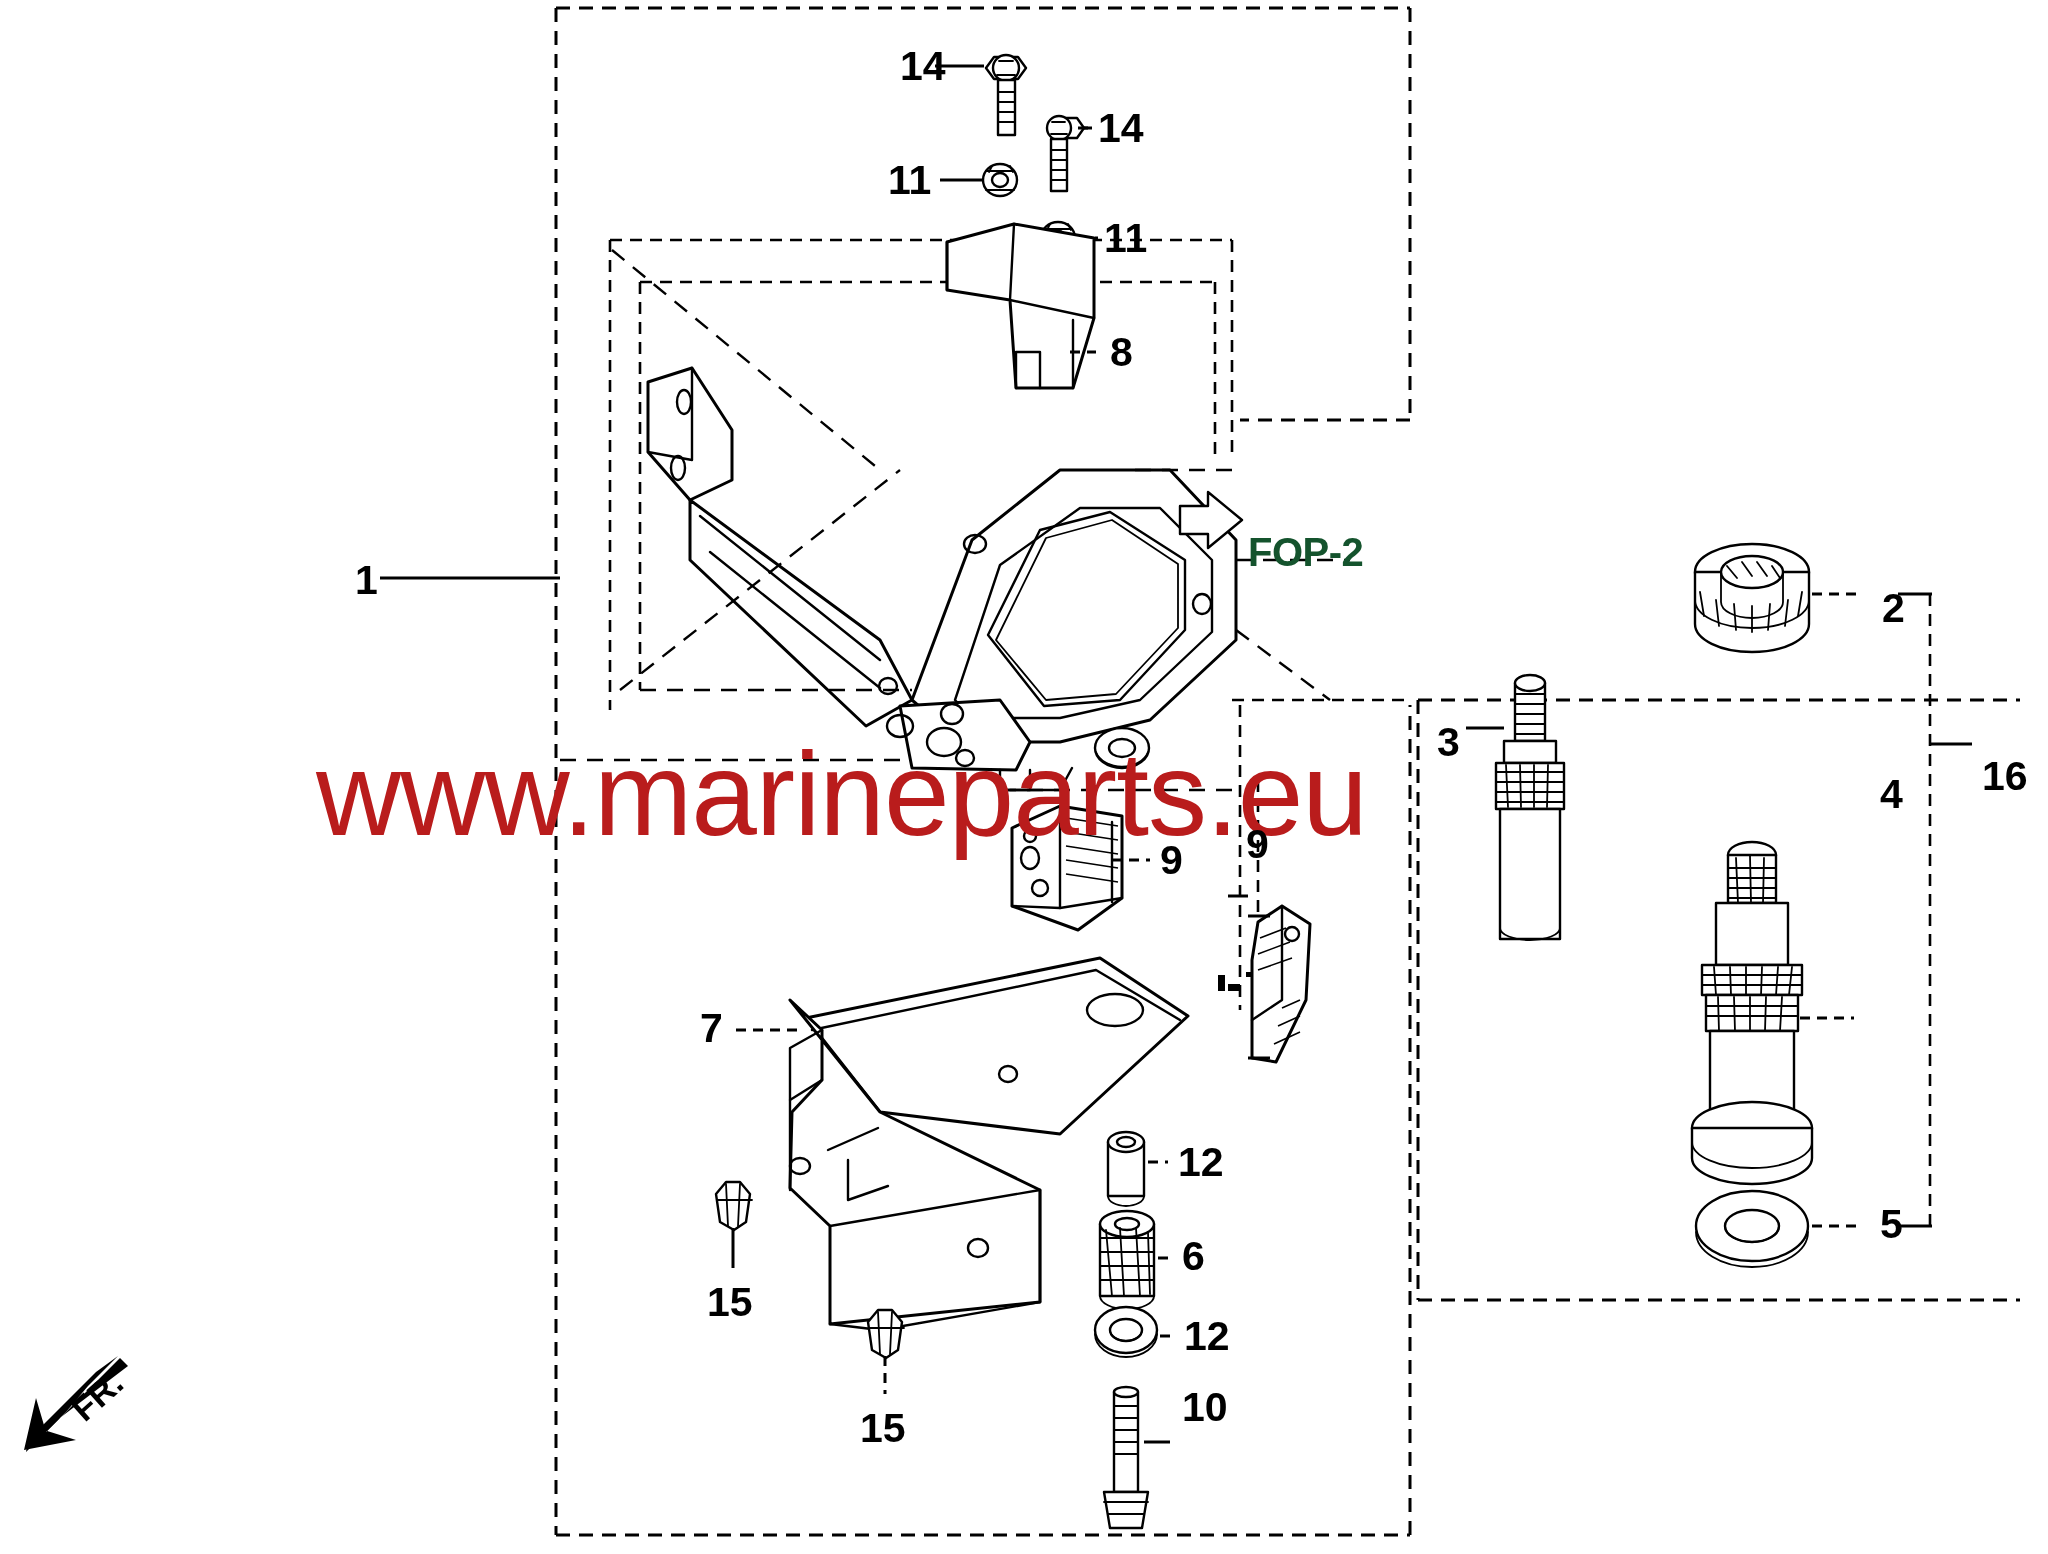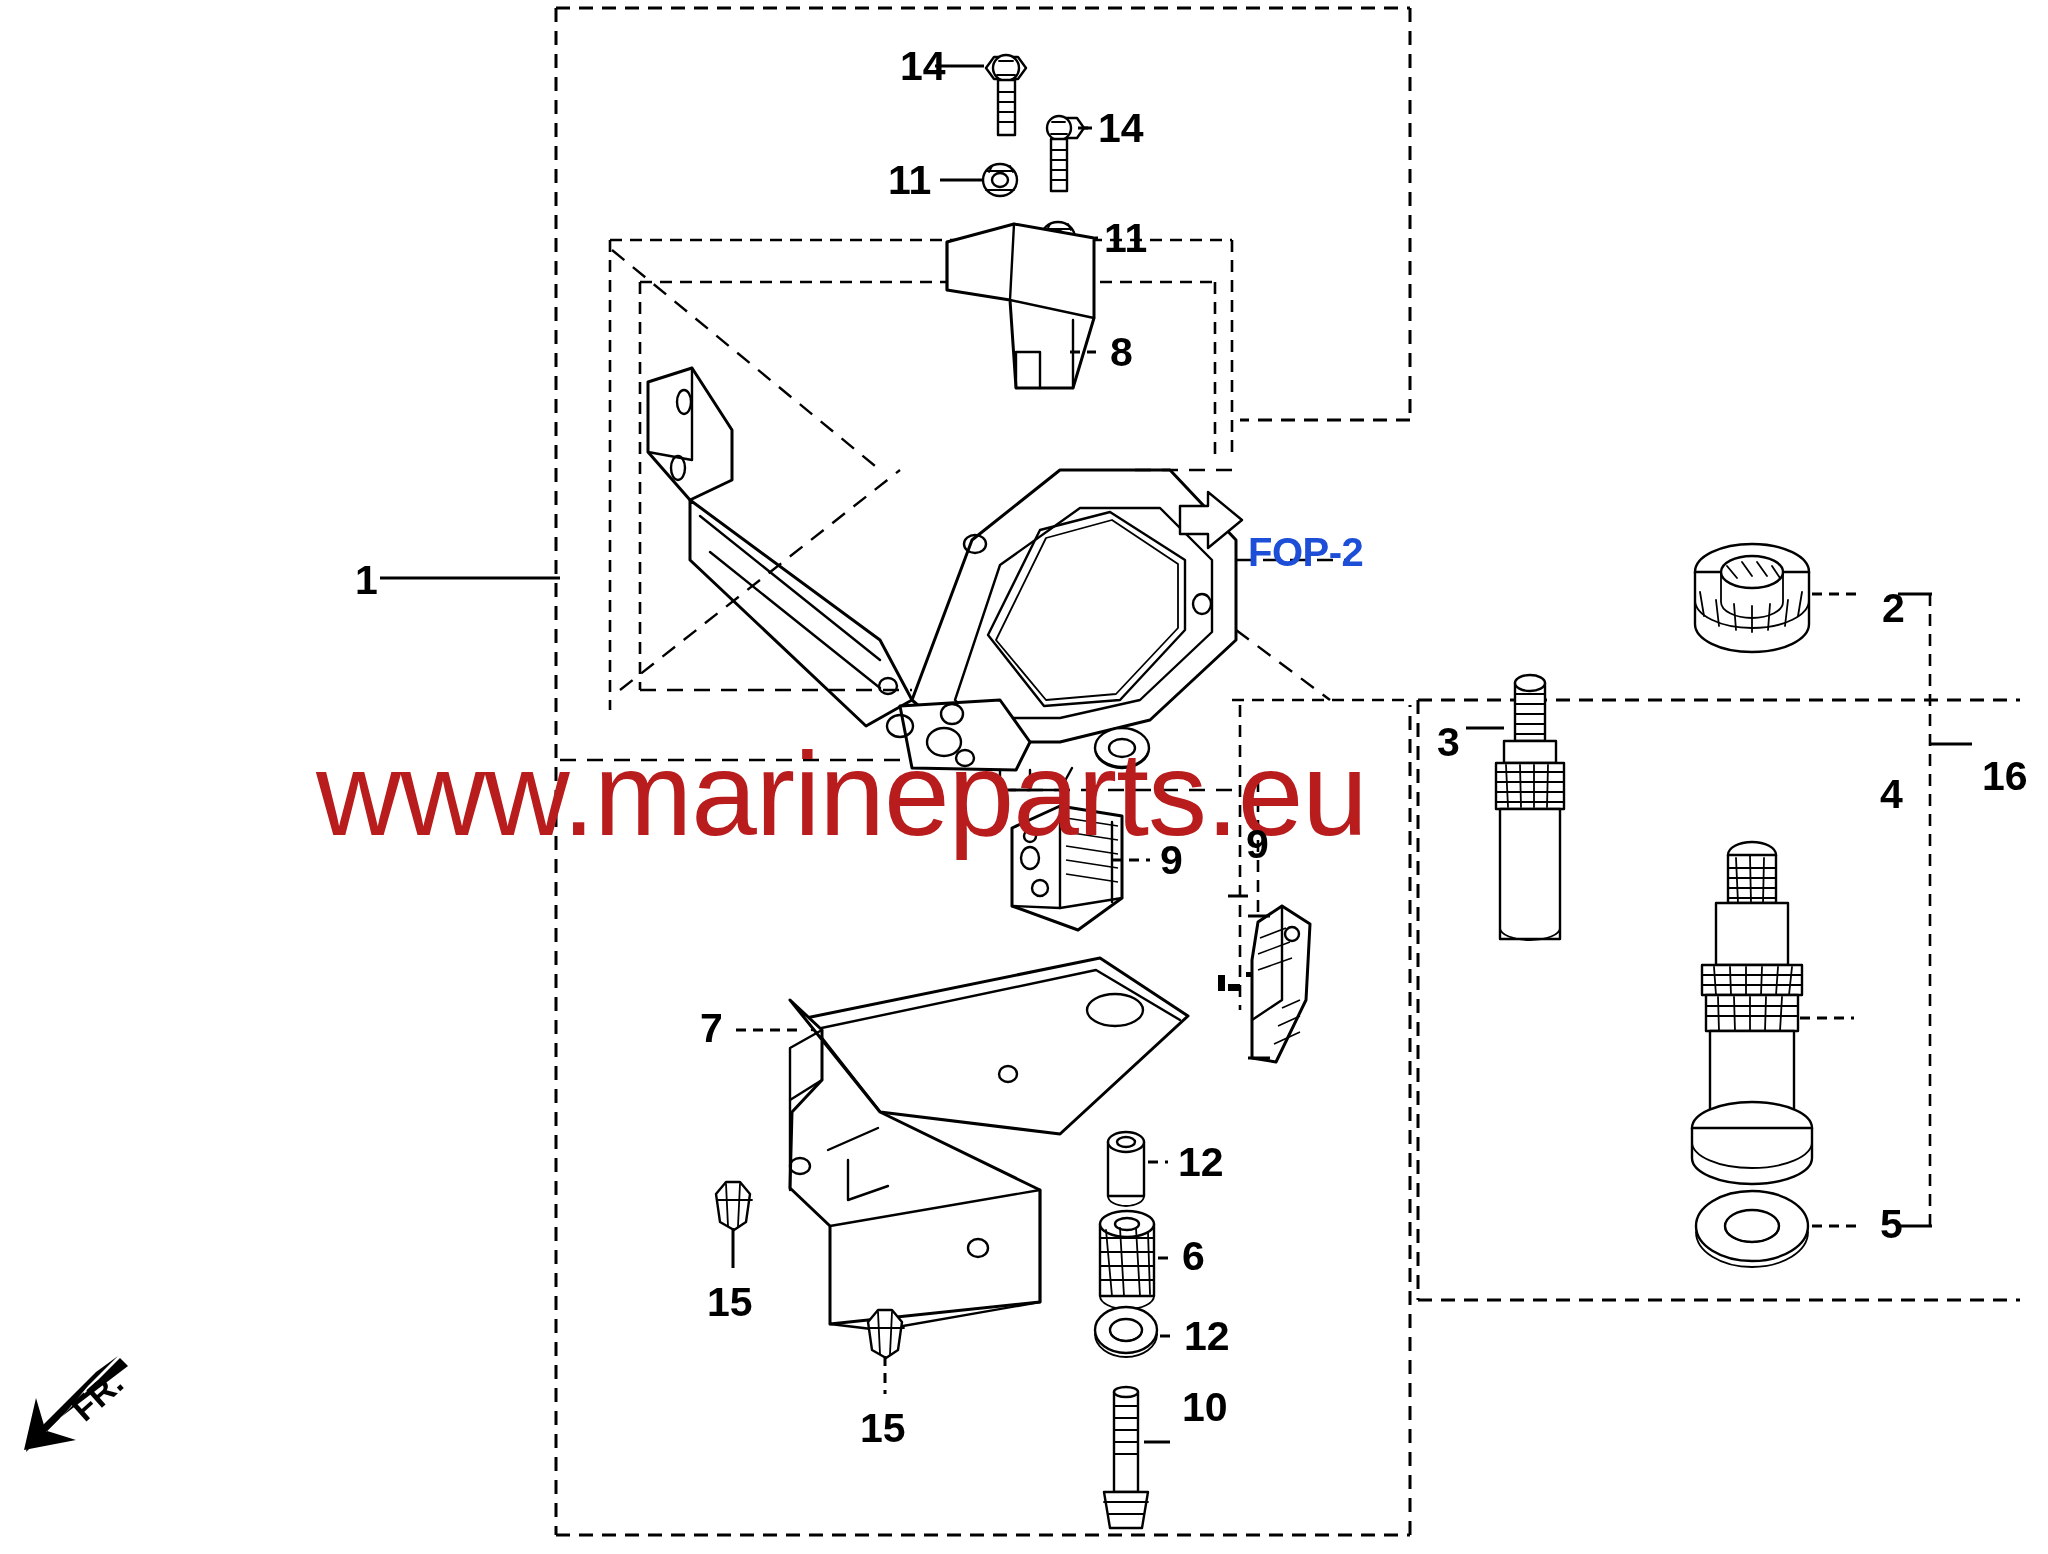--- a/index.html
+++ b/index.html
@@ -33,21 +33,21 @@
     font-size:36px;
     line-height:36px;
     white-space:nowrap;
   }
   .cnum.big{font-size:41px;line-height:40px;}
   .fop{
     position:absolute;
     font-family:"Liberation Sans", sans-serif;
     font-weight:700;
     font-size:40px;
-    color:#1d4ed8;
+    color:#14532d;
     letter-spacing:-0.5px;
     white-space:nowrap;
   }
   .frtxt{
     position:absolute;
     font-family:"Liberation Sans", sans-serif;
     font-weight:700;
     font-size:34px;
     color:#000;
     transform:rotate(-42deg);

